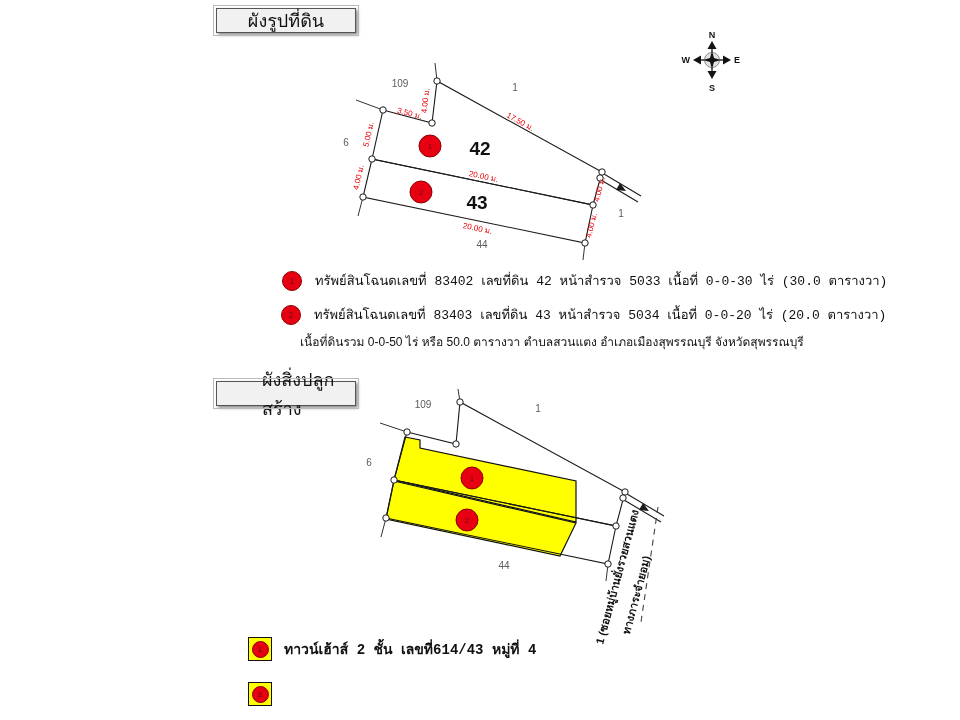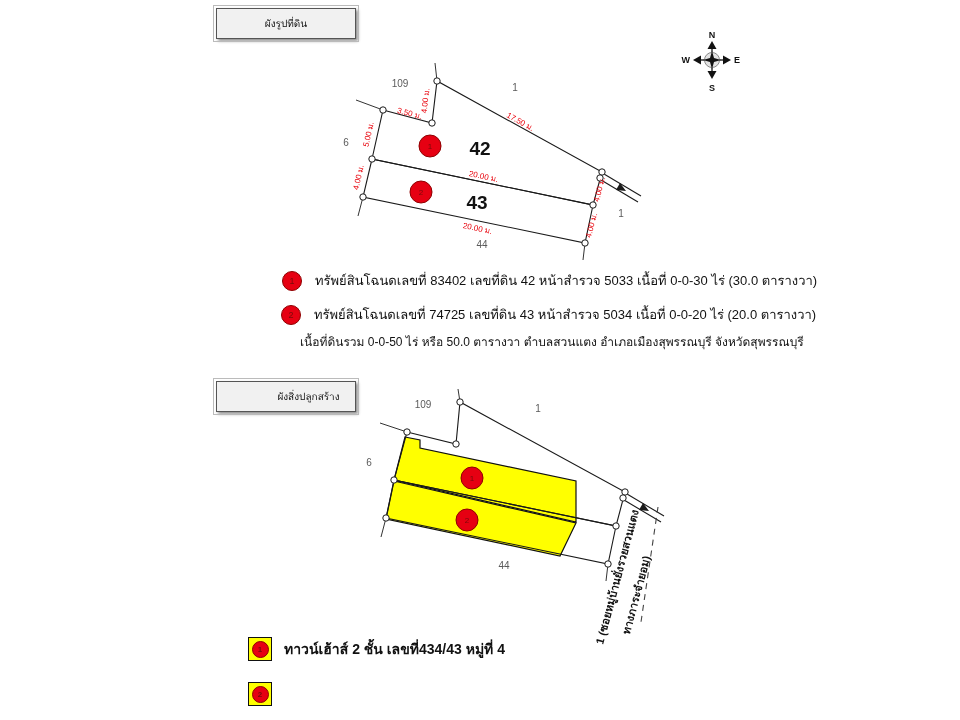--- a/index.html
+++ b/index.html
@@ -6,40 +6,40 @@
   html,body { margin:0; padding:0; }
   body {
     width:960px; height:720px; position:relative; overflow:hidden;
     background:#ffffff;
     font-family:"Liberation Sans","DejaVu Sans",sans-serif;
     color:#111;
   }
   svg text { font-family:"Liberation Sans","DejaVu Sans",sans-serif; }
 
   .header-box {
-    position:absolute; width:140px; height:31px;
+    position:absolute; width:140px; height:25px;
     background:#f1f1f1; border:1px solid #555;
     outline:1px solid #bbb; outline-offset:2px;
     box-shadow:2px 2px 3px rgba(0,0,0,0.45);
     display:flex; align-items:center; justify-content:center;
-    font-size:10px; color:#111;
+    font-size:18px; color:#111;
   }
   #header-land { left:216px; top:8px; }
   #header-building { left:216px; top:381px;padding-left:45px; }
 
   .legend-row {
     position:absolute; display:flex; align-items:center; font-size:13px; color:#111;
   }
   .lg-circle {
     width:20px; height:20px; border-radius:50%;
     background:#e60012; border:1px solid #8f0000;
     color:#7a0a0a; font-size:9px;
     display:flex; align-items:center; justify-content:center; flex:0 0 auto;
   }
-  .lg-text { margin-left:13px; white-space:nowrap; }
+  .lg-text { margin-left:13px; white-space:nowrap;font-family:Liberation Mono, monospace; }
 
   .lg-square {
     width:24px; height:24px; background:#ffff00; border:1px solid #111;
     display:flex; align-items:center; justify-content:center; flex:0 0 auto;
   }
   .lg-square .lg-circle { width:17px; height:17px; font-size:8px; }
   .legend-row.bld { font-size:14px; font-weight:600; }
   .legend-row.bld .lg-text { margin-left:12px; }
 
   #summary-line { position:absolute; left:300px; top:332px; font-size:12px; white-space:nowrap; }
@@ -195,32 +195,32 @@
   <div class="lg-circle">
     <span>1</span>
   </div>
   <span class="lg-text">ทรัพย์สินโฉนดเลขที่ 83402 เลขที่ดิน 42 หน้าสำรวจ 5033 เนื้อที่ 0-0-30 ไร่ (30.0 ตารางวา)</span>
 </div>
 
 <div class="legend-row" style="left:281px; top:304px;">
   <div class="lg-circle">
     <span>2</span>
   </div>
-  <span class="lg-text">ทรัพย์สินโฉนดเลขที่ 74725 เลขที่ดิน 43 หน้าสำรวจ 5034 เนื้อที่ 0-0-20 ไร่ (20.0 ตารางวา)</span>
+  <span class="lg-text">ทรัพย์สินโฉนดเลขที่ 83403 เลขที่ดิน 43 หน้าสำรวจ 5034 เนื้อที่ 0-0-20 ไร่ (20.0 ตารางวา)</span>
 </div>
 
 <div id="summary-line">เนื้อที่ดินรวม 0-0-50 ไร่ หรือ 50.0 ตารางวา ตำบลสวนแตง อำเภอเมืองสุพรรณบุรี จังหวัดสุพรรณบุรี</div>
 
 <div class="legend-row bld" style="left:248px; top:637px;">
   <div class="lg-square">
     <div class="lg-circle">
       <span>1</span>
     </div>
   </div>
-  <span class="lg-text">ทาวน์เฮ้าส์ 2 ชั้น เลขที่434/43  หมู่ที่ 4</span>
+  <span class="lg-text">ทาวน์เฮ้าส์ 2 ชั้น เลขที่614/43  หมู่ที่ 4</span>
 </div>
 
 <div class="legend-row bld" style="left:248px; top:682px;">
   <div class="lg-square">
     <div class="lg-circle">
       <span>2</span>
     </div>
   </div>
 </div>
 

